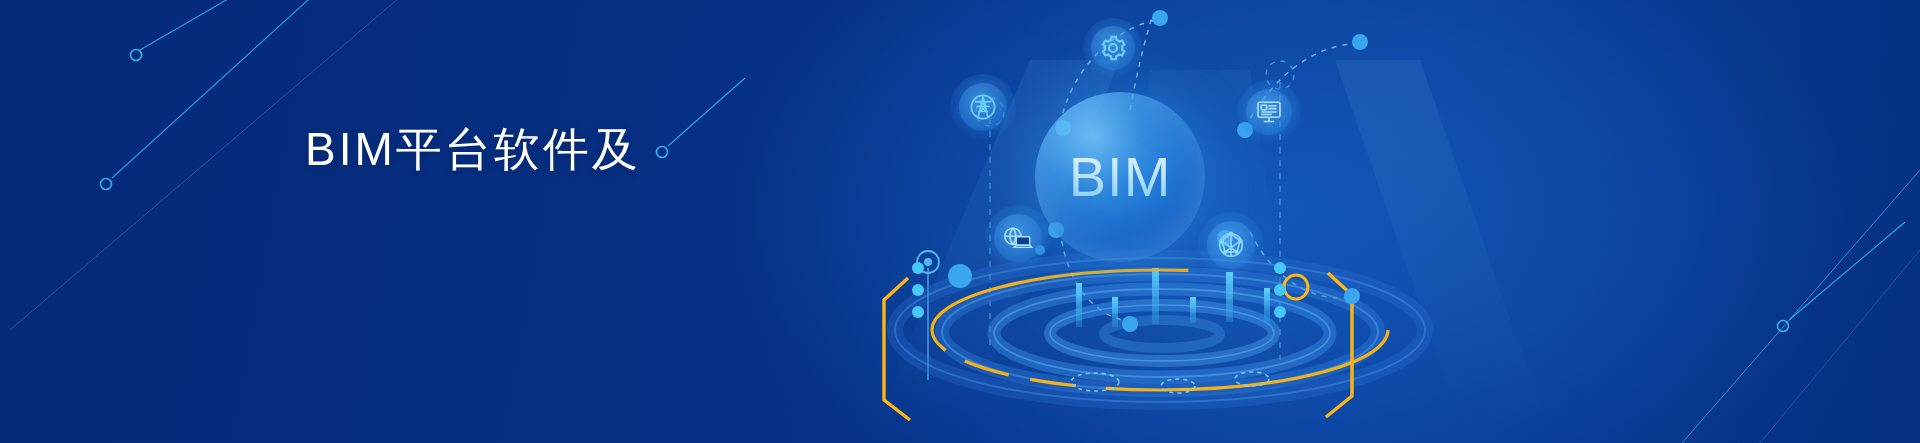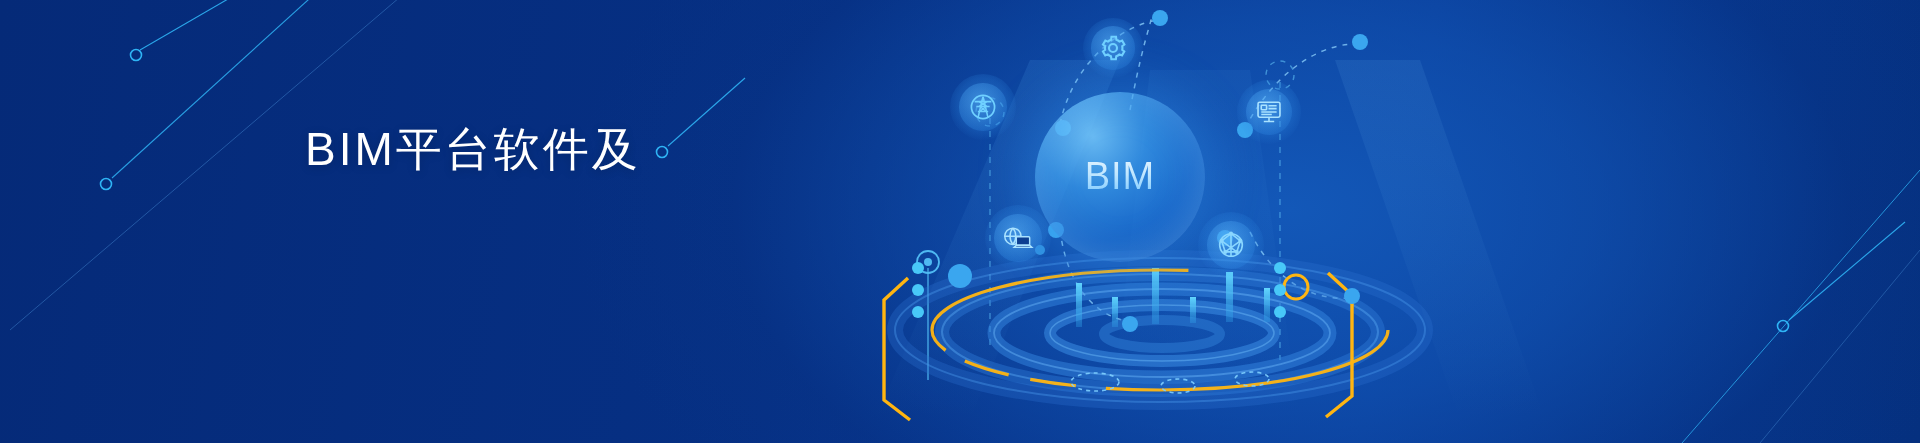--- a/index.html
+++ b/index.html
@@ -38,21 +38,21 @@
   
   .sphere{
     position:absolute;left:1035px;top:92px;
     width:170px;height:170px;border-radius:50%;
     background:
       radial-gradient(circle at 34% 26%, rgba(120,205,255,.85) 0%, rgba(60,160,240,.70) 32%, rgba(30,120,220,.58) 62%, rgba(22,95,195,.42) 100%);
     box-shadow:0 0 44px 14px rgba(50,150,240,.30), inset 0 0 40px rgba(160,220,255,.28);
     display:flex;align-items:center;justify-content:center;
   }
   .sphere-label{
-    font-size:38px;letter-spacing:1px;font-weight:400;
+    font-size:56px;letter-spacing:1px;font-weight:400;
     background:linear-gradient(180deg,#e9f6ff 0%,#bfe6ff 45%,#74c6ff 100%);
     -webkit-background-clip:text;background-clip:text;color:transparent;
     text-shadow:none;
     transform:translateY(-1px);
   }
 
   
   .bubble{
     position:absolute;border-radius:50%;
     display:flex;align-items:center;justify-content:center;

